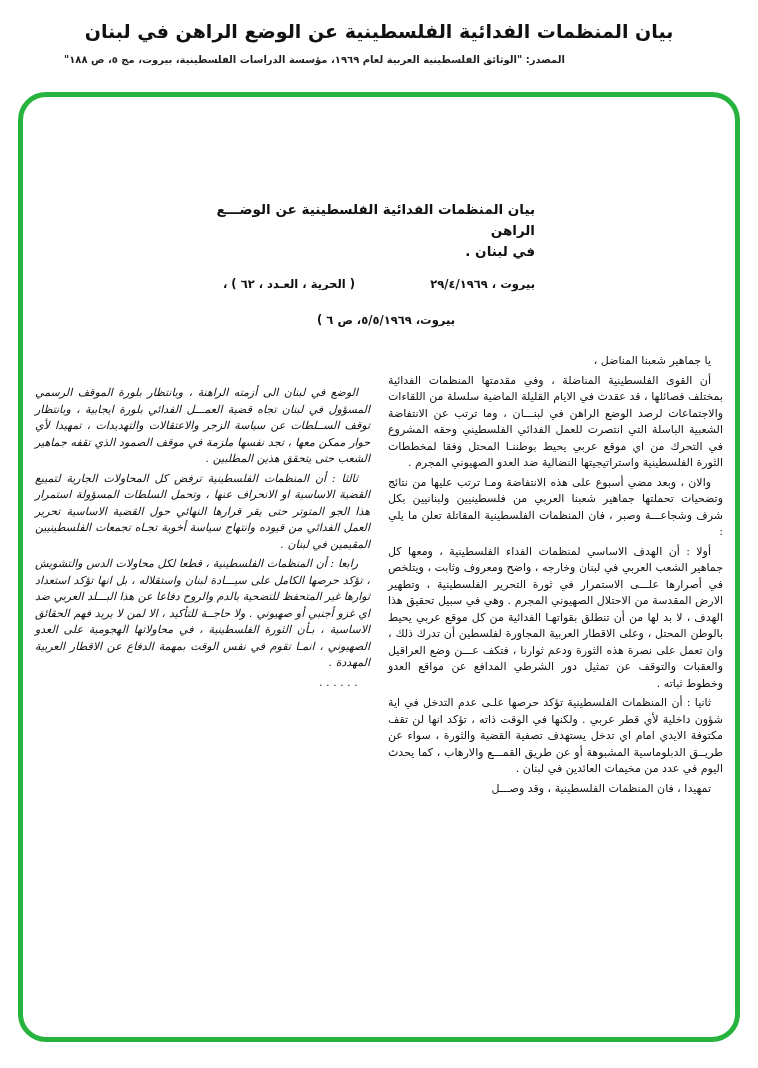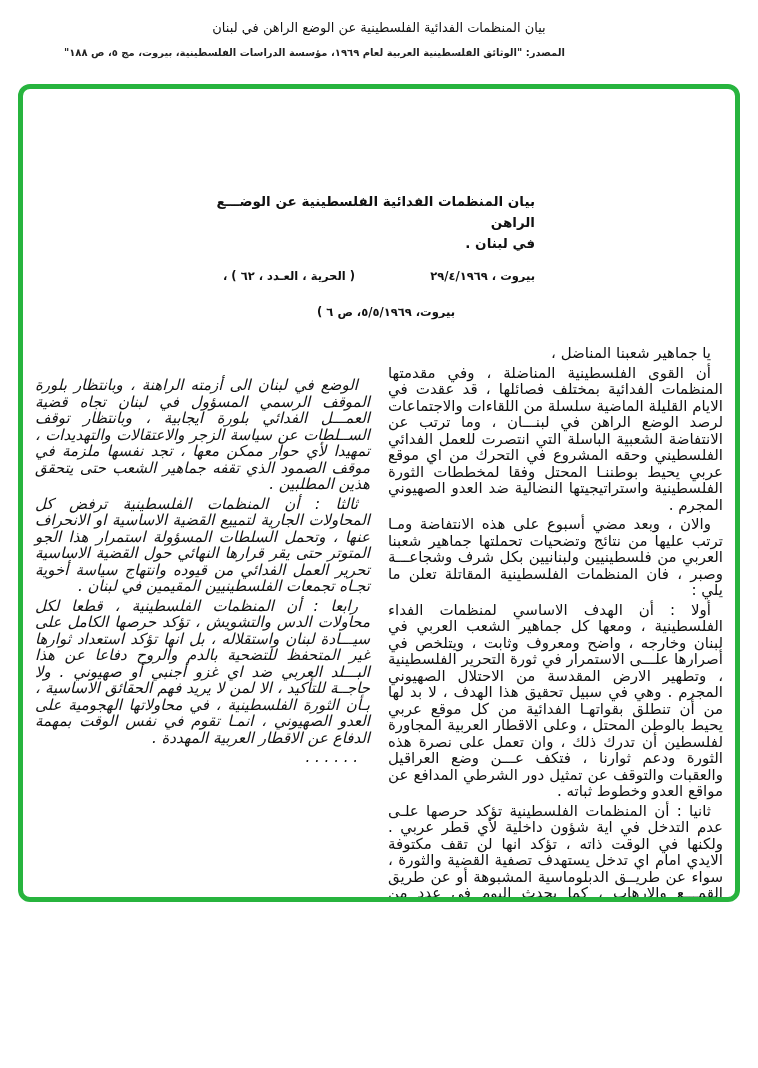--- a/index.html
+++ b/index.html
@@ -14,42 +14,42 @@
     font-family: "DejaVu Sans", sans-serif;
     color: #1a1a1a;
     overflow: hidden;
   }
   .page-header {
     padding-top: 20px;
     text-align: center;
     direction: rtl;
   }
   .page-header-title {
-    font-size: 13px;
-    font-weight: normal;
+    font-size: 19px;
+    font-weight: bold;
     color: #111;
   }
   .source-line {
     direction: rtl;
     text-align: right;
     font-size: 10px;
     font-weight: bold;
     color: #222;
     margin: 10px 193px 0 14px;
     line-height: 1.5;
   }
   .green-box {
     position: absolute;
     left: 18px;
-    top: 84px;
+    top: 92px;
     width: 722px;
-    height: 818px;
+    height: 950px;
     box-sizing: border-box;
     border: 5px solid var(--green, #27b43e);
-    border-radius: 12px;
+    border-radius: 28px;
     background: #ffffff;
     overflow: hidden;
   }
   .doc {
     direction: rtl;
     padding-top: 102px;
   }
   .doc-title {
     font-weight: bold;
     font-size: 13.5px;
@@ -75,21 +75,21 @@
     padding-right: 80px;
   }
   .columns {
     display: flex;
     gap: 18px;
     padding: 24px 12px 0 12px;
     direction: rtl;
   }
   .col {
     flex: 1;
-    font-size: 15px;
+    font-size: 11px;
     line-height: 16.5px;
     text-align: justify;
     color: #111;
   }
   .col-left {
     padding-top: 32px;
     font-style: italic;
   }
   .col p {
     margin: 0 0 3px 0;

